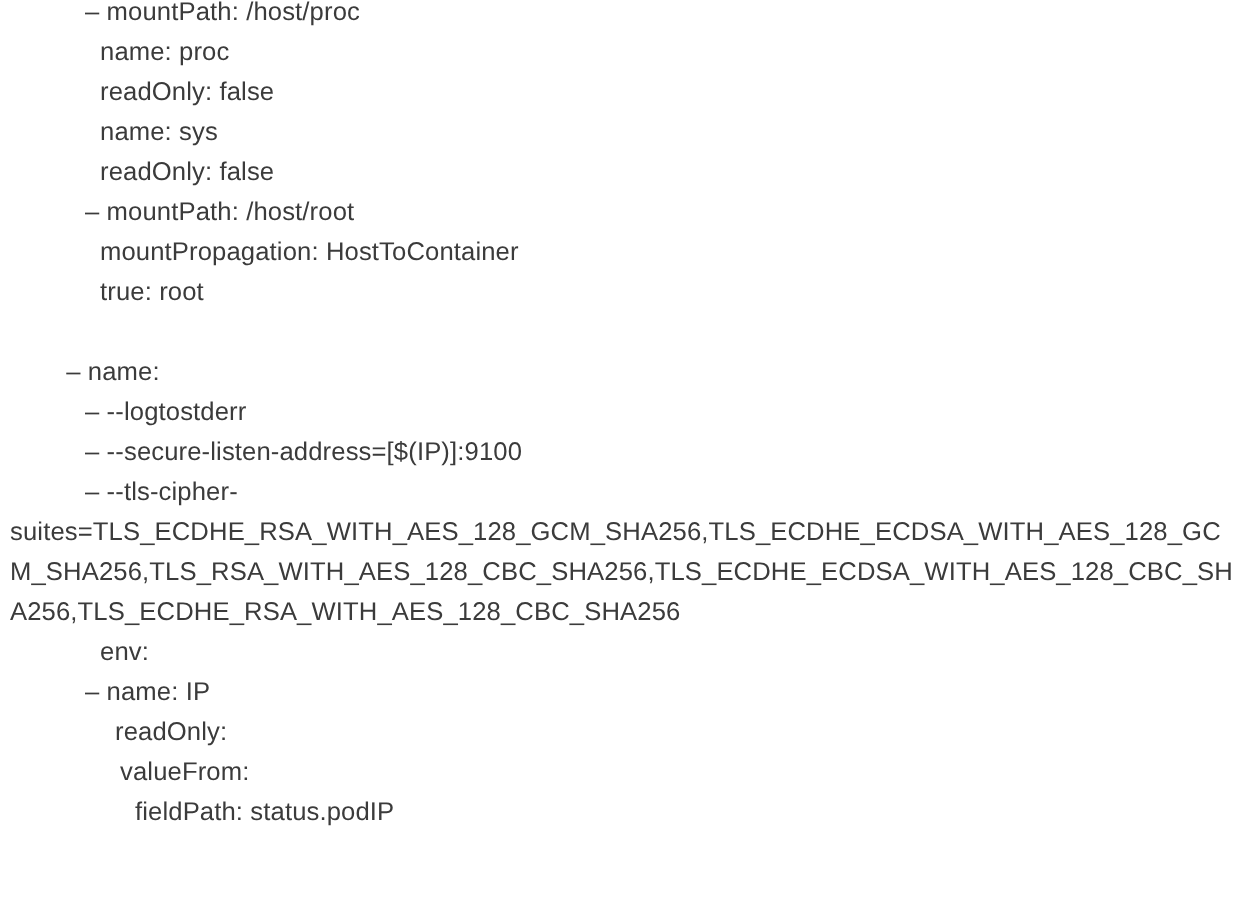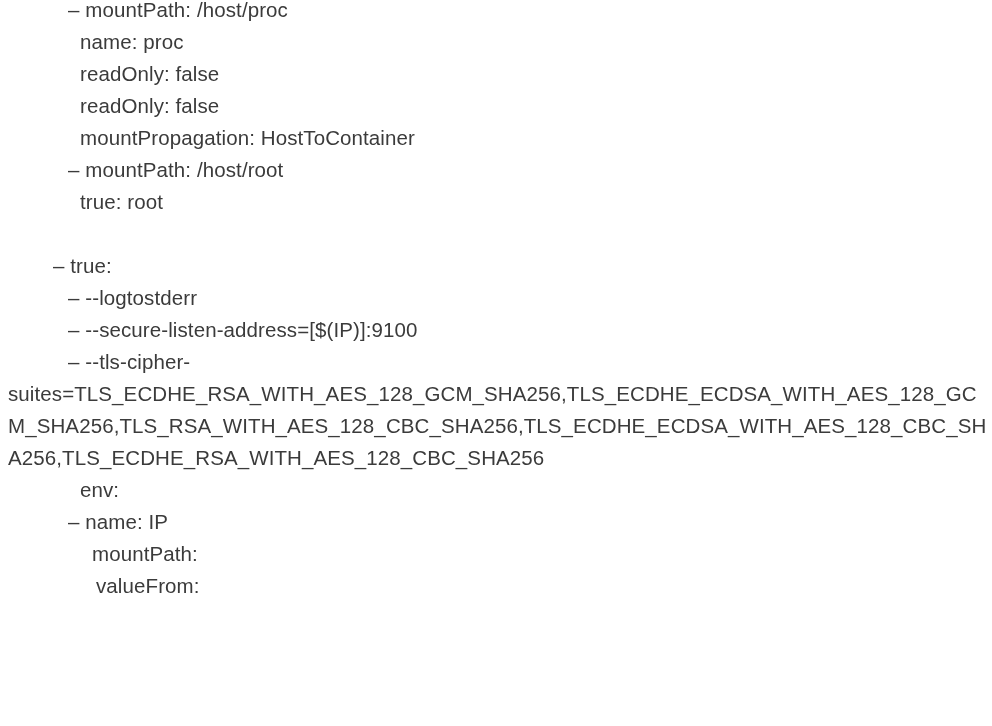--- a/index.html
+++ b/index.html
@@ -53,27 +53,28 @@
 
   .dash { white-space: pre; }
 </style>
 </head>
 <body style="background: rgb(255, 255, 255); color: rgb(59, 59, 59);">
 
 <div id="yaml-doc">
     <div class="yline i-seq2"><span class="gutter">&nbsp;</span><span class="dash">– </span><span>mountPath: /host/proc</span></div>
     <div class="yline i-map2"><span class="gutter">&nbsp;</span><span>name: proc</span></div>
     <div class="yline i-map2"><span class="gutter">&nbsp;</span><span>readOnly: false</span></div>
+    <div class="yline i-map2"><span class="gutter">&nbsp;</span><span>name: sys</span></div>
     <div class="yline i-map2"><span class="gutter">&nbsp;</span><span>readOnly: false</span></div>
+    <div class="yline i-seq2"><span class="gutter">&nbsp;</span><span class="dash">– </span><span>mountPath: /host/root</span></div>
     <div class="yline i-map2"><span class="gutter">&nbsp;</span><span>mountPropagation: HostToContainer</span></div>
-    <div class="yline i-seq2"><span class="gutter">&nbsp;</span><span class="dash">– </span><span>mountPath: /host/root</span></div>
     <div class="yline i-map2"><span class="gutter">&nbsp;</span><span>true: root</span></div>
     <div class="yline i-map2"><span class="gutter">&nbsp;</span></div>
-    <div class="yline i-seq1"><span class="gutter">&nbsp;</span><span class="dash">– </span><span>true:</span></div>
+    <div class="yline i-seq1"><span class="gutter">&nbsp;</span><span class="dash">– </span><span>name:</span></div>
     <div class="yline i-seq2"><span class="gutter">&nbsp;</span><span class="dash">– </span><span>--logtostderr</span></div>
     <div class="yline i-seq2"><span class="gutter">&nbsp;</span><span class="dash">– </span><span>--secure-listen-address=[$(IP)]:9100</span></div>
     <div class="yline i-seq2"><span class="gutter">&nbsp;</span><span class="dash">– </span><span>--tls-cipher-suites=TLS_ECDHE_RSA_WITH_AES_128_GCM_SHA256,TLS_ECDHE_ECDSA_WITH_AES_128_GCM_SHA256,TLS_RSA_WITH_AES_128_CBC_SHA256,TLS_ECDHE_ECDSA_WITH_AES_128_CBC_SHA256,TLS_ECDHE_RSA_WITH_AES_128_CBC_SHA256</span></div>
     <div class="yline i-map2"><span class="gutter">&nbsp;</span><span>env:</span></div>
     <div class="yline i-seq2"><span class="gutter">&nbsp;</span><span class="dash">– </span><span>name: IP</span></div>
-    <div class="yline i-map3"><span class="gutter">&nbsp;</span><span>mountPath:</span></div>
+    <div class="yline i-map3"><span class="gutter">&nbsp;</span><span>readOnly:</span></div>
     <div class="yline i-map4"><span class="gutter">&nbsp;</span><span>valueFrom:</span></div>
-    <div class="yline i-map5"><span class="gutter">&nbsp;</span></div>
+    <div class="yline i-map5"><span class="gutter">&nbsp;</span><span>fieldPath: status.podIP</span></div>
   </div>
 
 </body></html>

